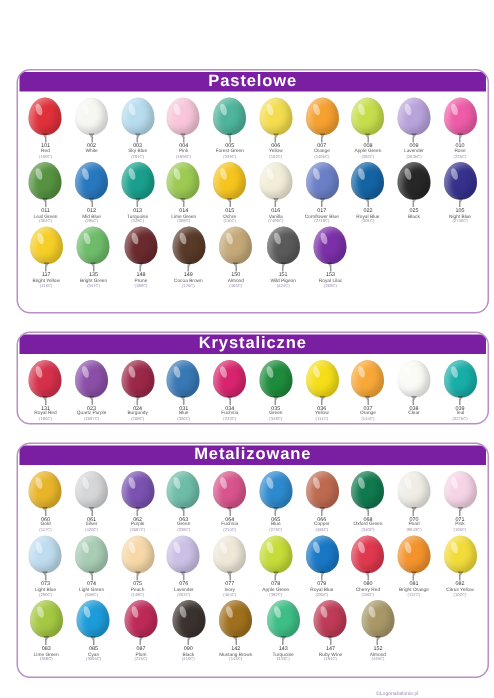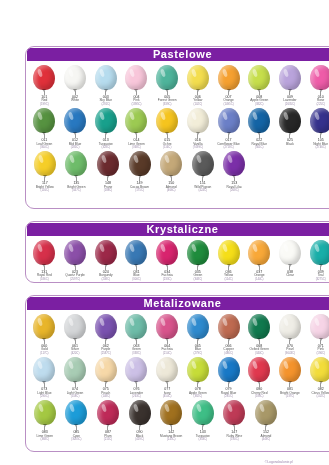--- a/index.html
+++ b/index.html
@@ -1,21 +1,21 @@
 <!DOCTYPE html>
 <html><head>
 <meta charset="utf-8">
 <style>
   html,body{margin:0;padding:0;}
   body{
     width:329px;height:465px;background:#ffffff;
     font-family:"Liberation Sans", sans-serif;
     overflow:hidden;position:relative;
   }
-  .page{position:absolute;left:18px;top:0;width:279px;height:465px;}
+  .page{position:absolute;left:4px;top:0;width:279px;height:465px;}
 
   .section{
     position:absolute;
     background:#ffffff;
     border:1px solid #b98fc4;
     border-radius:9px;
     box-sizing:border-box;
     overflow:hidden;
   }
   .sec-title{

